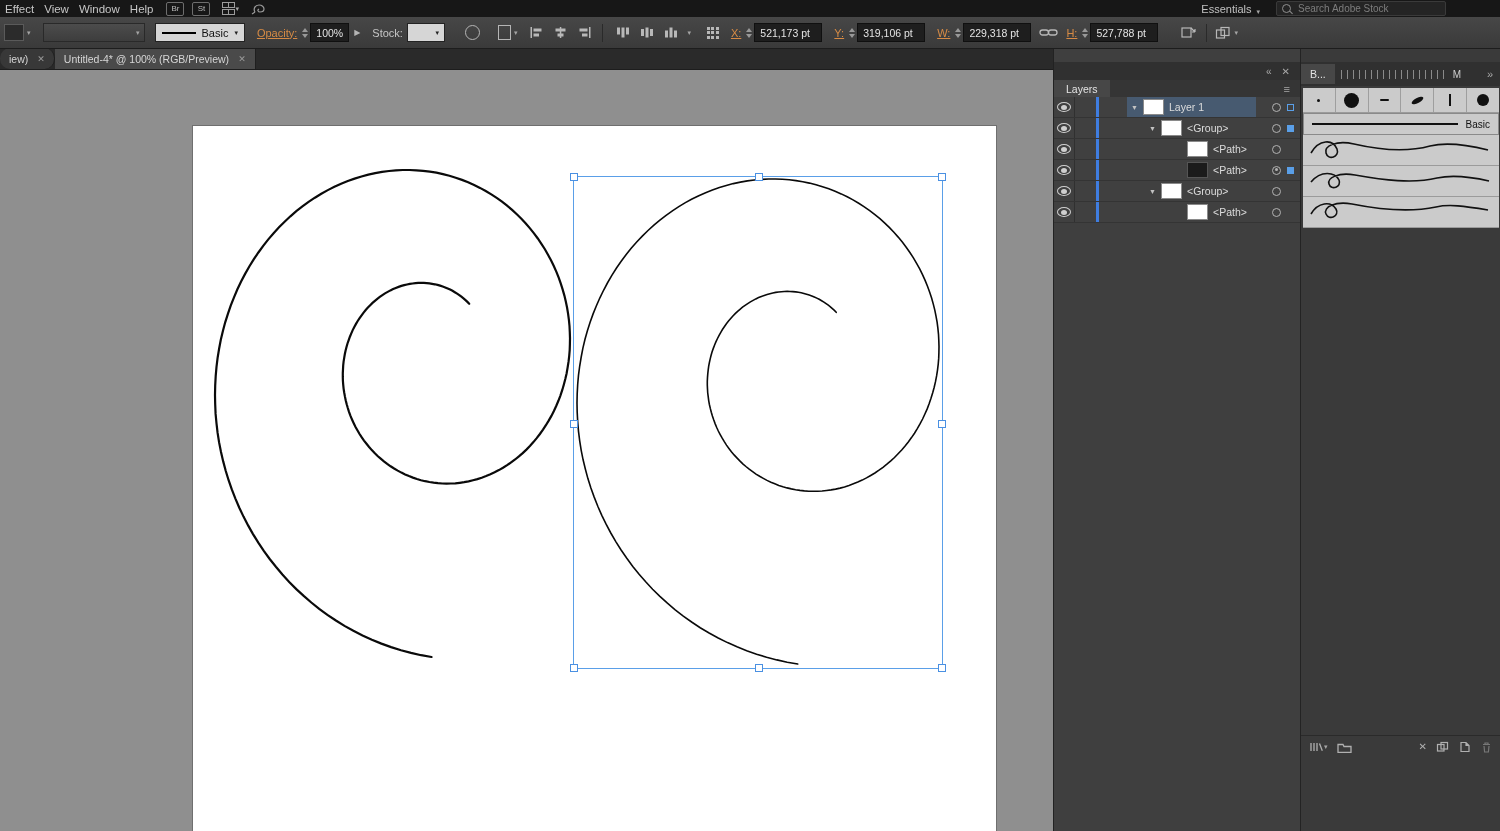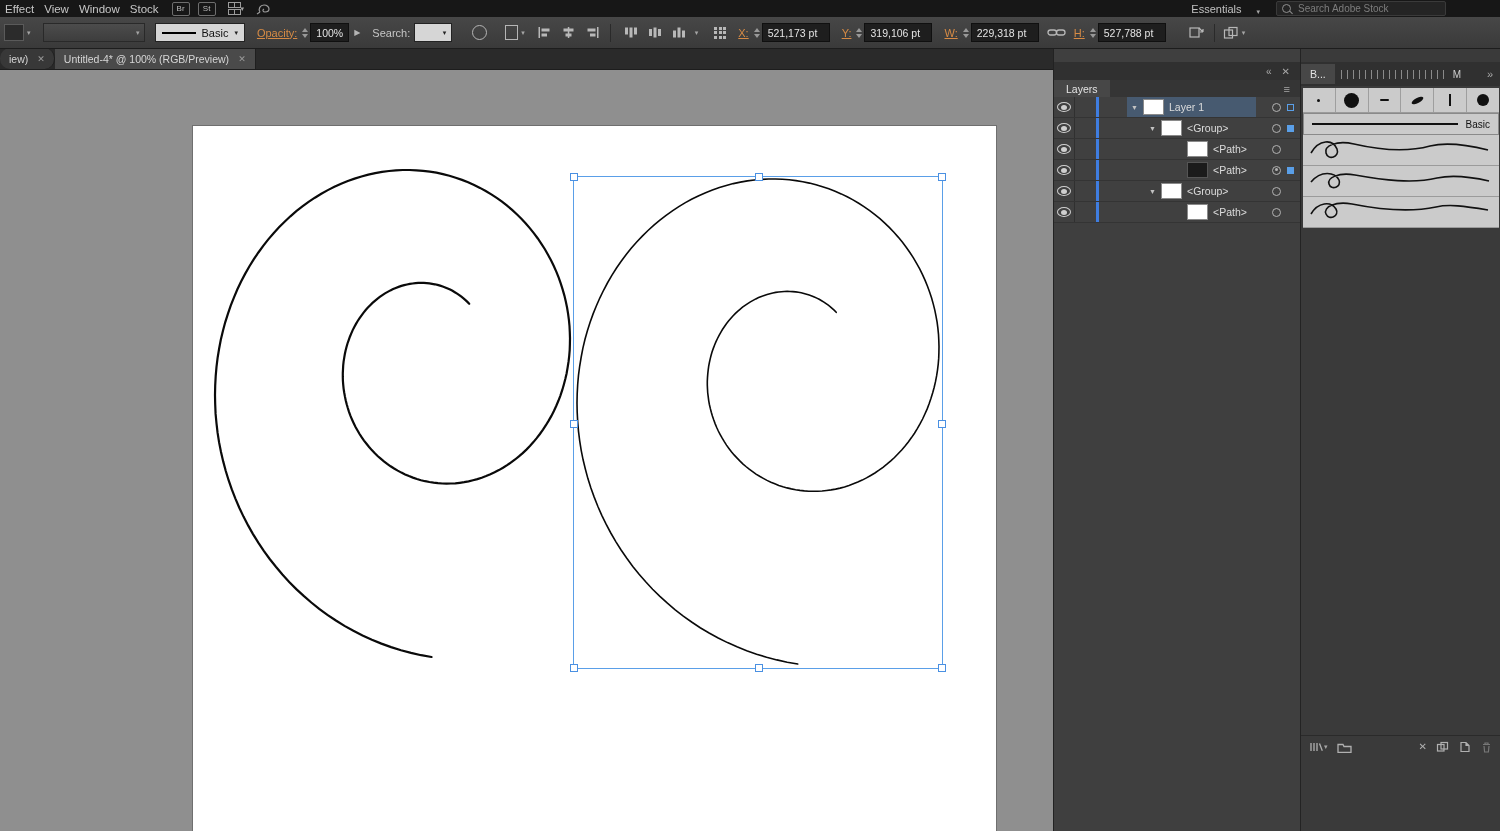--- a/index.html
+++ b/index.html
@@ -9,21 +9,21 @@
   .menubar{position:absolute;left:0;top:0;width:1500px;height:17px;background:#171717;
            display:flex;align-items:center;z-index:30;}
   .menu-item{padding:0 5px;font-size:11.5px;color:#c6c6c6;}
   .badge{display:inline-flex;align-items:center;justify-content:center;width:16px;height:12px;
          border:1px solid #6e6e6e;font-size:8px;color:#bbb;margin-left:8px;border-radius:2px;}
   .mb-ico{margin-left:12px;display:inline-flex;align-items:center;gap:2px;color:#9c9c9c;}
   .grid2{display:grid;grid-template-columns:5px 5px;gap:1px;}
   .grid2 i{width:5px;height:4px;border:1px solid #9c9c9c;}
   .caret{font-size:7px;color:#a5a5a5;line-height:1;}
   .mb-right{margin-left:auto;display:flex;align-items:center;margin-right:54px;gap:16px;}
-  .ws{display:flex;align-items:flex-end;gap:15px;color:#c2c2c2;}
+  .ws{display:flex;align-items:flex-end;gap:5px;color:#c2c2c2;}
   .search{display:flex;align-items:center;gap:5px;width:158px;height:13px;background:#242424;
           border:1px solid #3a3a3a;border-radius:2px;padding:0 5px;}
   .search input{background:transparent;border:0;outline:0;color:#bdbdbd;font-size:10px;width:100%;
           font-family:"Liberation Sans",sans-serif;}
   .search input::placeholder{color:#7d7d7d;}
   .mag{width:7px;height:7px;border:1.4px solid #8f8f8f;border-radius:50%;position:relative;flex:0 0 auto;}
   .mag::after{content:'';position:absolute;width:4px;height:1.4px;background:#8f8f8f;
           transform:rotate(45deg);right:-3px;bottom:-1px;}
   
   .controlbar{position:absolute;left:0;top:17px;width:1500px;height:31px;
@@ -140,21 +140,21 @@
 </style>
 </head>
 <body>
 
 <div id="app">
 
   <div class="menubar">
     <span class="menu-item">Effect</span>
     <span class="menu-item">View</span>
     <span class="menu-item">Window</span>
-    <span class="menu-item">Stock</span>
+    <span class="menu-item">Help</span>
     <span class="badge">Br</span>
     <span class="badge">St</span>
     <span class="mb-ico">
       <span class="grid2">
           <i></i>
           <i></i>
           <i></i>
           <i></i>
         </span>
       <span class="caret">▾</span>
@@ -192,21 +192,21 @@
       <span>Basic</span>
       <span class="caret">▾</span>
     </span>
     <span class="lnk">Opacity:</span>
     <span class="stepper">
         <i class="up"></i>
         <i class="dn"></i>
       </span>
     <span class="fld">100%</span>
     <span class="flybtn">▶</span>
-    <span class="lnk" style="text-decoration:none;color:#c6c6c6;">Search:</span>
+    <span class="lnk" style="text-decoration:none;color:#c6c6c6;">Stock:</span>
     <span class="ldd">
       <span class="caret">▾</span>
     </span>
     <span class="circ-ico"></span>
     <span class="doc-ico">
       <span class="pg"></span>
       <span class="caret">▾</span>
     </span>
     <span class="alg">
       <svg width="15" height="13">

